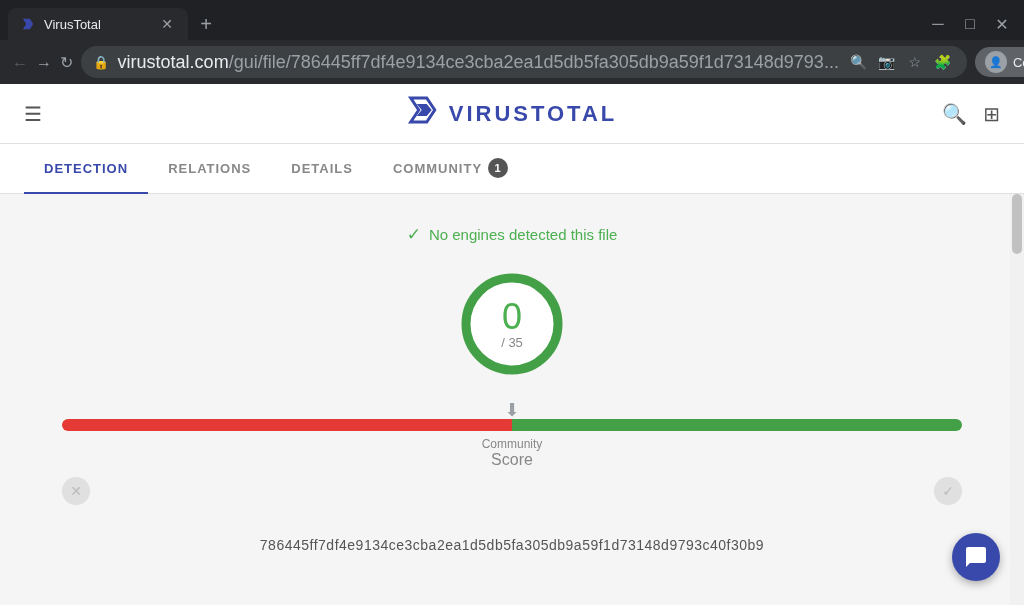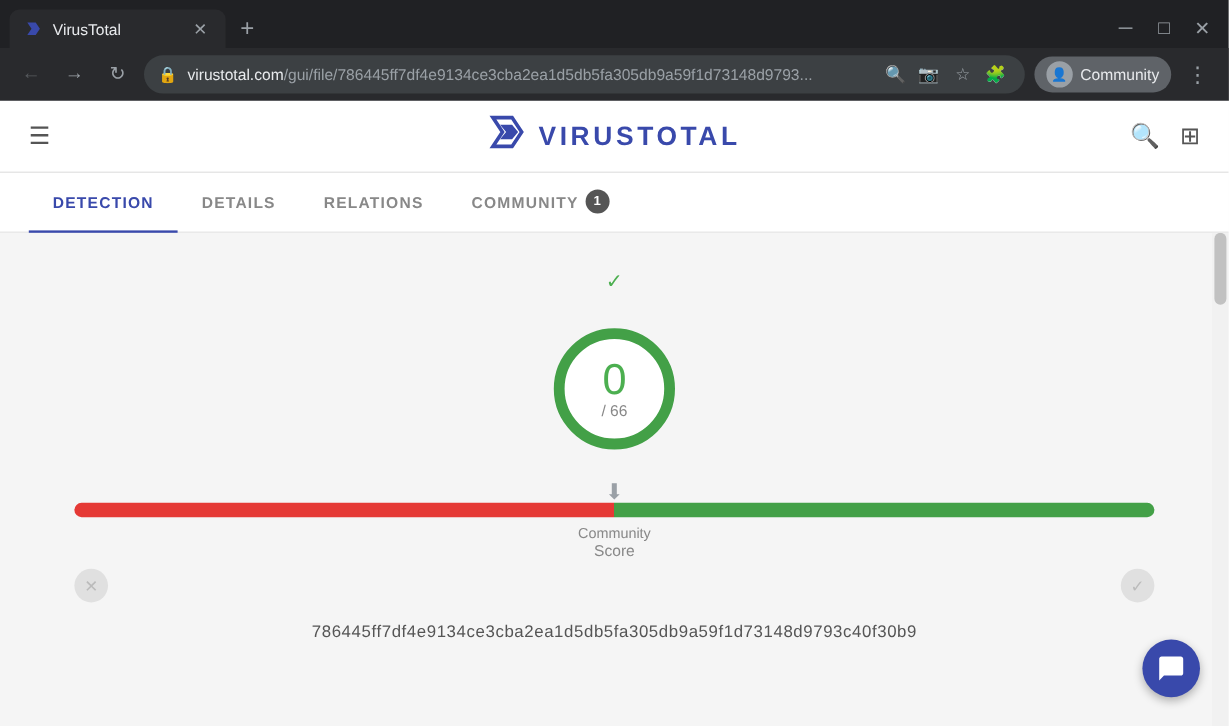--- a/index.html
+++ b/index.html
@@ -16,21 +16,21 @@
     .tab-close { color: #9aa0a6; font-size: 14px; cursor: pointer; width: 18px; height: 18px; display: flex; align-items: center; justify-content: center; border-radius: 50%; }
     .new-tab-btn { color: #9aa0a6; font-size: 20px; width: 28px; height: 28px; display: flex; align-items: center; justify-content: center; cursor: pointer; border-radius: 50%; }
     .window-controls { margin-left: auto; display: flex; gap: 4px; align-items: center; }
     .win-btn { width: 28px; height: 28px; display: flex; align-items: center; justify-content: center; color: #9aa0a6; cursor: pointer; border-radius: 4px; }
 
     .nav-bar { background: #292a2d; display: flex; align-items: center; padding: 6px 12px; gap: 8px; height: 44px; }
     .nav-btn { color: #9aa0a6; font-size: 16px; width: 28px; height: 28px; display: flex; align-items: center; justify-content: center; cursor: pointer; border-radius: 50%; }
     .nav-btn.disabled { opacity: 0.4; cursor: default; }
     .address-bar { flex: 1; background: #3c4043; border-radius: 20px; display: flex; align-items: center; padding: 0 12px; height: 32px; gap: 8px; }
     .lock-icon { color: #9aa0a6; font-size: 13px; }
-    .address-text { color: #e8eaed; font-size: 13px; flex: 1; }
+    .address-text { color: #e8eaed; font-size: 18px; flex: 1; }
     .address-text .highlight { color: #e8eaed; }
     .address-text .dim { color: #9aa0a6; }
     .address-actions { display: flex; align-items: center; gap: 4px; }
     .addr-icon { color: #9aa0a6; font-size: 14px; width: 24px; height: 24px; display: flex; align-items: center; justify-content: center; cursor: pointer; border-radius: 50%; }
     .incognito-btn { display: flex; align-items: center; gap: 6px; background: #5f6368; border-radius: 16px; padding: 4px 10px; color: #e8eaed; font-size: 13px; cursor: pointer; }
     .incognito-avatar { width: 22px; height: 22px; border-radius: 50%; background: #9aa0a6; display: flex; align-items: center; justify-content: center; font-size: 11px; color: #fff; }
     .menu-dots { color: #9aa0a6; font-size: 18px; cursor: pointer; width: 28px; height: 28px; display: flex; align-items: center; justify-content: center; border-radius: 50%; }
 
     
     .page { background: #fff; margin: 0; width: 100%; height: calc(605px - 84px); overflow: hidden; display: flex; flex-direction: column; }
@@ -67,21 +67,21 @@
     .score-section { width: 100%; max-width: 900px; position: relative; margin-top: 10px; }
     .score-bar-wrapper { width: 100%; height: 12px; border-radius: 6px; overflow: visible; position: relative; }
     .score-bar { width: 100%; height: 12px; border-radius: 6px; background: linear-gradient(to right, #e53935 50%, #43a047 50%); }
     .score-pointer { position: absolute; top: -20px; left: 50%; transform: translateX(-50%); font-size: 18px; color: #9aa0a6; }
     .score-labels { display: flex; justify-content: center; margin-top: 6px; }
 
     .score-side-icons { display: flex; justify-content: space-between; margin-top: 8px; }
     .score-side-icon { width: 28px; height: 28px; border-radius: 50%; background: #e0e0e0; display: flex; align-items: center; justify-content: center; color: #bbb; font-size: 14px; }
 
     
-    .hash-text { font-size: 14px; color: #555; margin-top: 16px; letter-spacing: 0.5px; }
+    .hash-text { font-size: 14px; color: #555; margin-top: 32px; letter-spacing: 0.5px; }
 
     
     .scrollbar-track { position: absolute; right: 0; top: 0; width: 14px; height: 100%; background: #f1f1f1; }
     .scrollbar-thumb { position: absolute; right: 2px; top: 0; width: 10px; height: 60px; background: #c1c1c1; border-radius: 5px; }
 
     
     .chat-btn { position: absolute; bottom: 24px; right: 24px; width: 48px; height: 48px; border-radius: 50%; background: #3949ab; display: flex; align-items: center; justify-content: center; cursor: pointer; box-shadow: 0 3px 8px rgba(0,0,0,0.3); }
     .chat-btn svg { width: 24px; height: 24px; fill: white; }
   </style>
 </head>
@@ -148,63 +148,64 @@
       <span class="top-icon">🔍</span>
       <span class="top-icon">⊞</span>
     </div>
   </div>
 
   <div class="tabs-bar">
     <div class="tab-item active">
       <span>DETECTION</span>
     </div>
     <div class="tab-item">
+      <span>RELATIONS</span>
+    </div>
+    <div class="tab-item">
       <span>DETAILS</span>
-    </div>
-    <div class="tab-item">
-      <span>RELATIONS</span>
     </div>
     <div class="tab-item">
       <span>COMMUNITY</span>
       <span class="tab-badge">1</span>
     </div>
   </div>
 
   <div class="main-content">
 
     <div class="scrollbar-track">
       <div class="scrollbar-thumb"></div>
     </div>
 
     <div class="no-engines">
       <span class="check-icon">✓</span>
+      <span>No engines detected this file</span>
     </div>
 
     <div class="donut-container">
       <svg class="donut-svg" viewBox="0 0 110 110">
 
         <circle cx="55" cy="55" r="46" fill="white" stroke="#e0e0e0" stroke-width="1"></circle>
 
         <circle cx="55" cy="55" r="46" fill="none" stroke="#43a047" stroke-width="9" stroke-dasharray="289.02 0" stroke-dashoffset="0" stroke-linecap="round"></circle>
       </svg>
       <div class="donut-center">
         <div class="donut-number">0</div>
-        <div class="donut-total">/ 66</div>
+        <div class="donut-total">/ 35</div>
       </div>
     </div>
 
     <div class="score-section">
       <div class="score-bar-wrapper">
         <div class="score-pointer">⬇</div>
         <div class="score-bar"></div>
       </div>
       <div class="score-labels">
         <div style="text-align:center;">
           <div style="font-size:12px;color:#888;">Community</div>
-          <div style="font-size:13px;color:#888;">Score</div>
+          <div style="font-size:16px;color:#888;">Score</div>
         </div>
       </div>
       <div class="score-side-icons">
         <div class="score-side-icon">✕</div>
         <div class="score-side-icon">✓</div>
       </div>
     </div>
 
     <div class="hash-text">786445ff7df4e9134ce3cba2ea1d5db5fa305db9a59f1d73148d9793c40f30b9</div>
 

